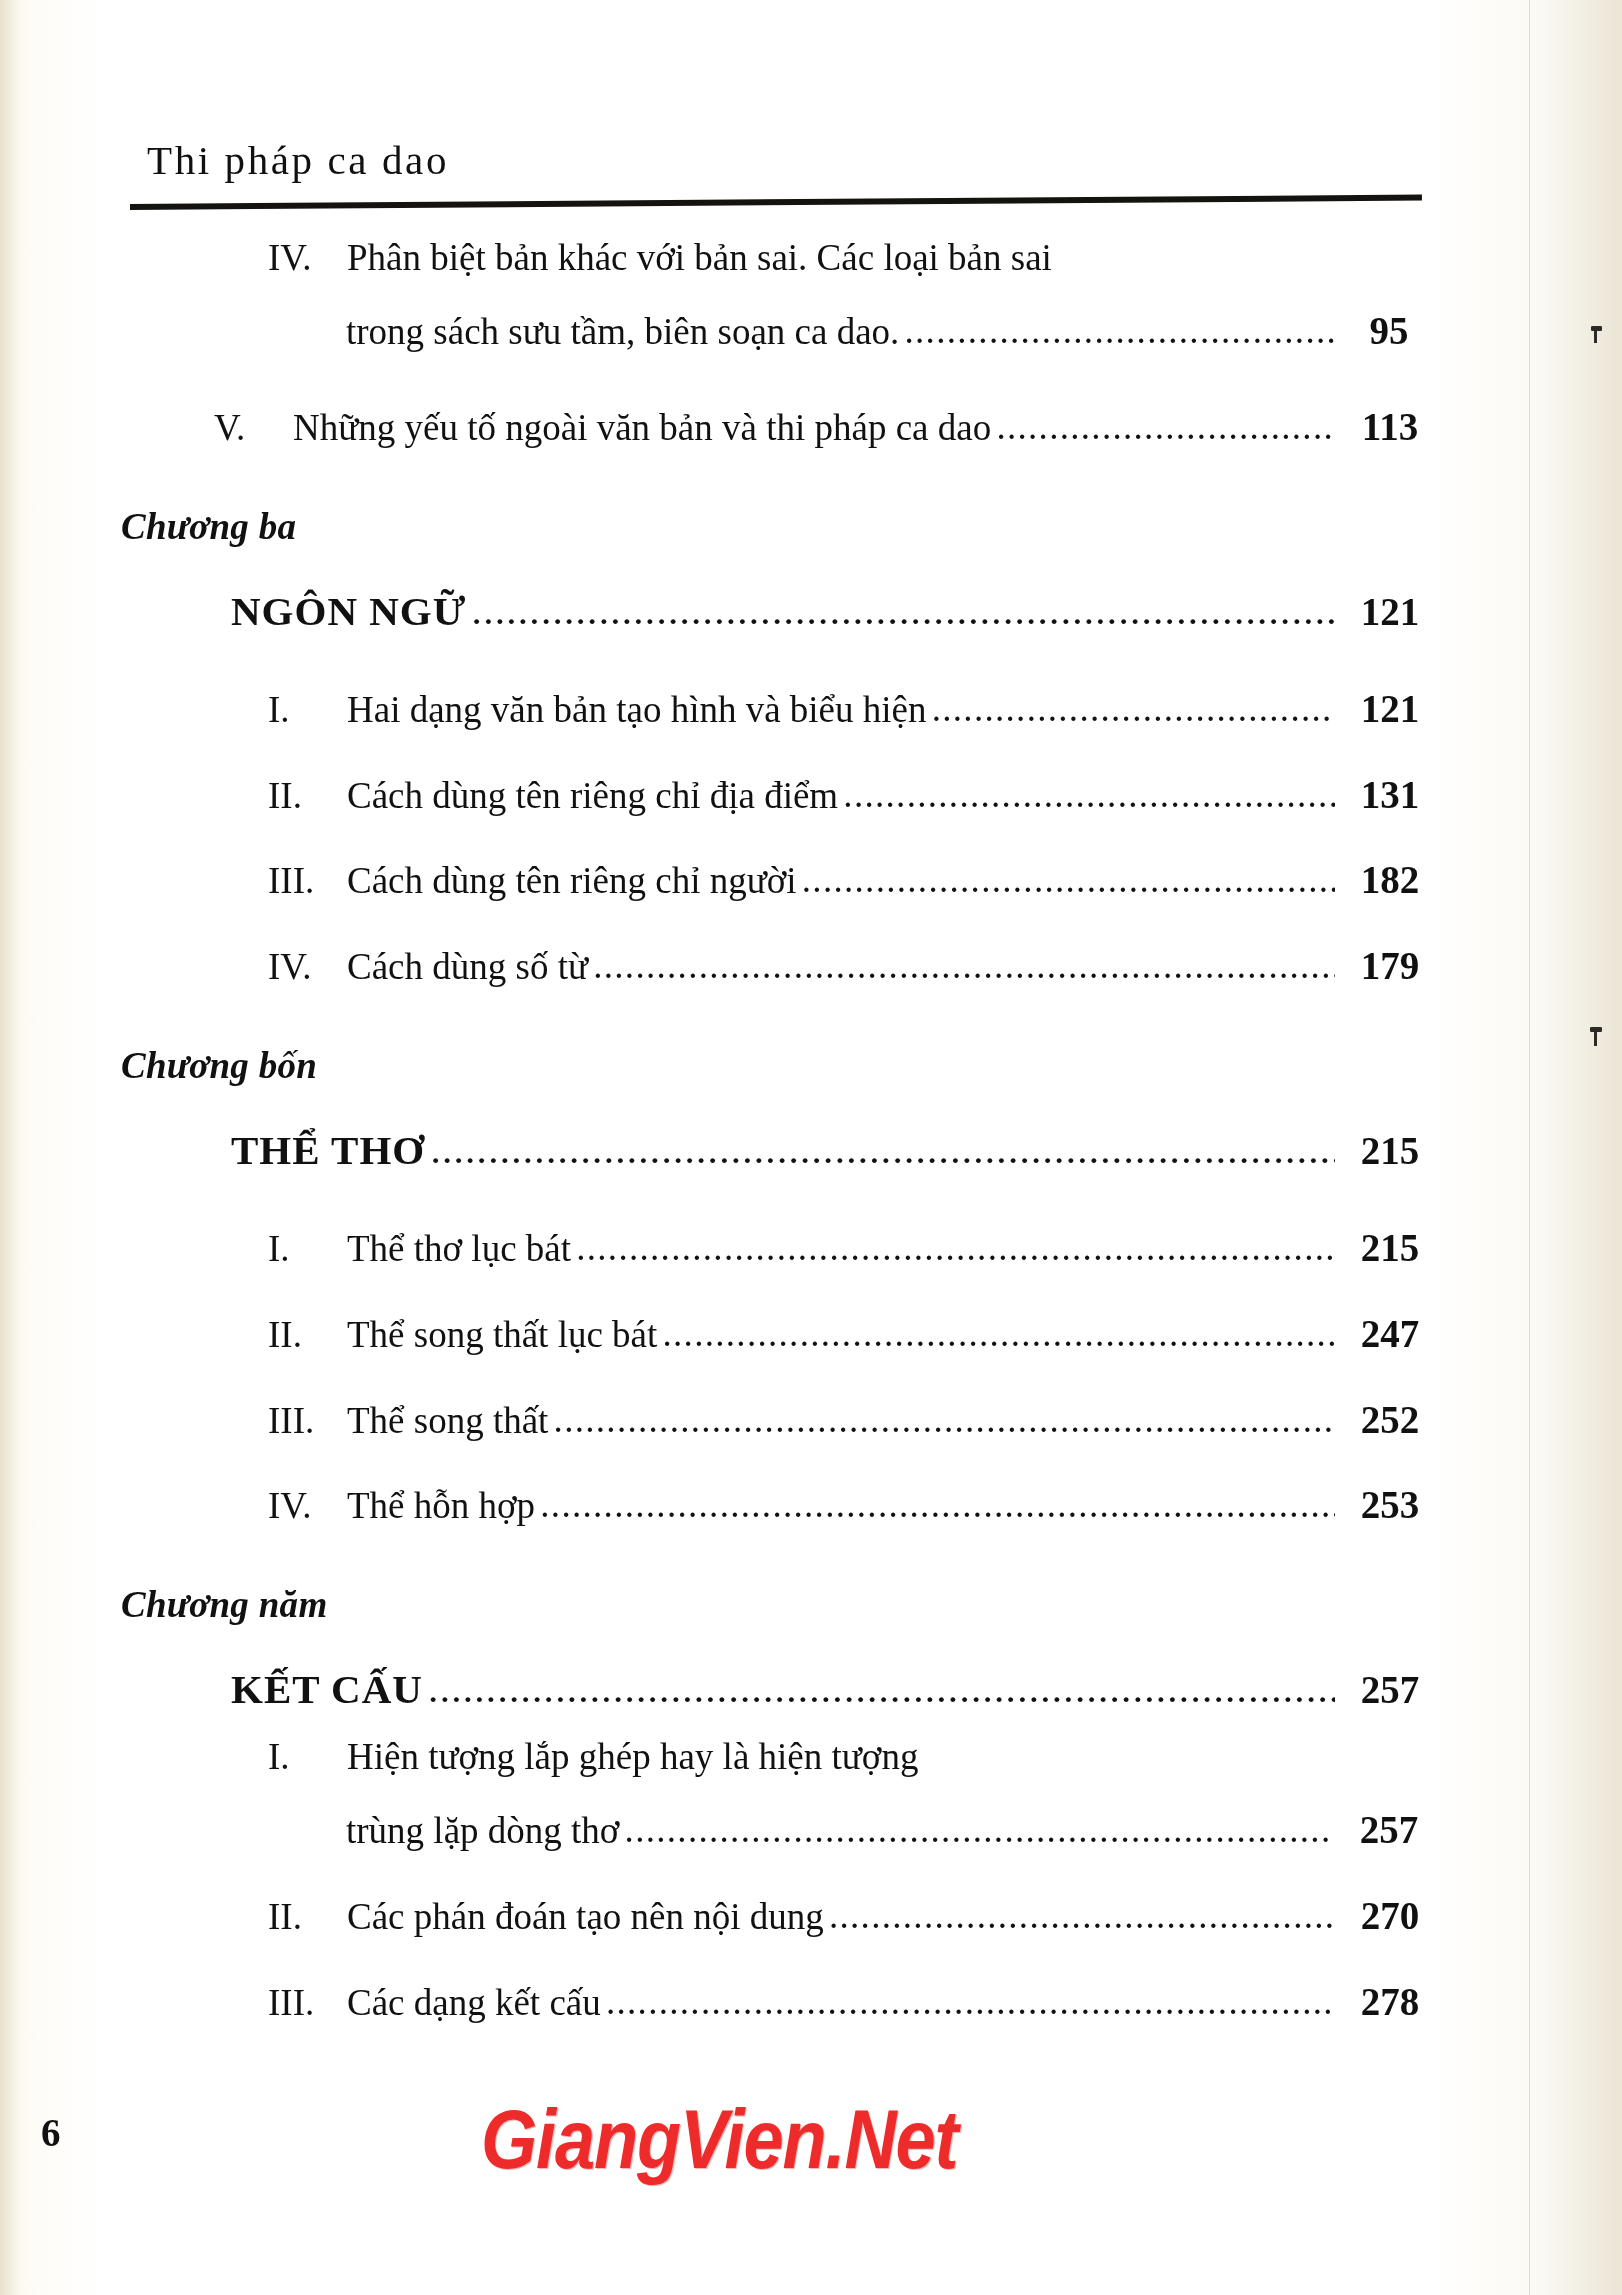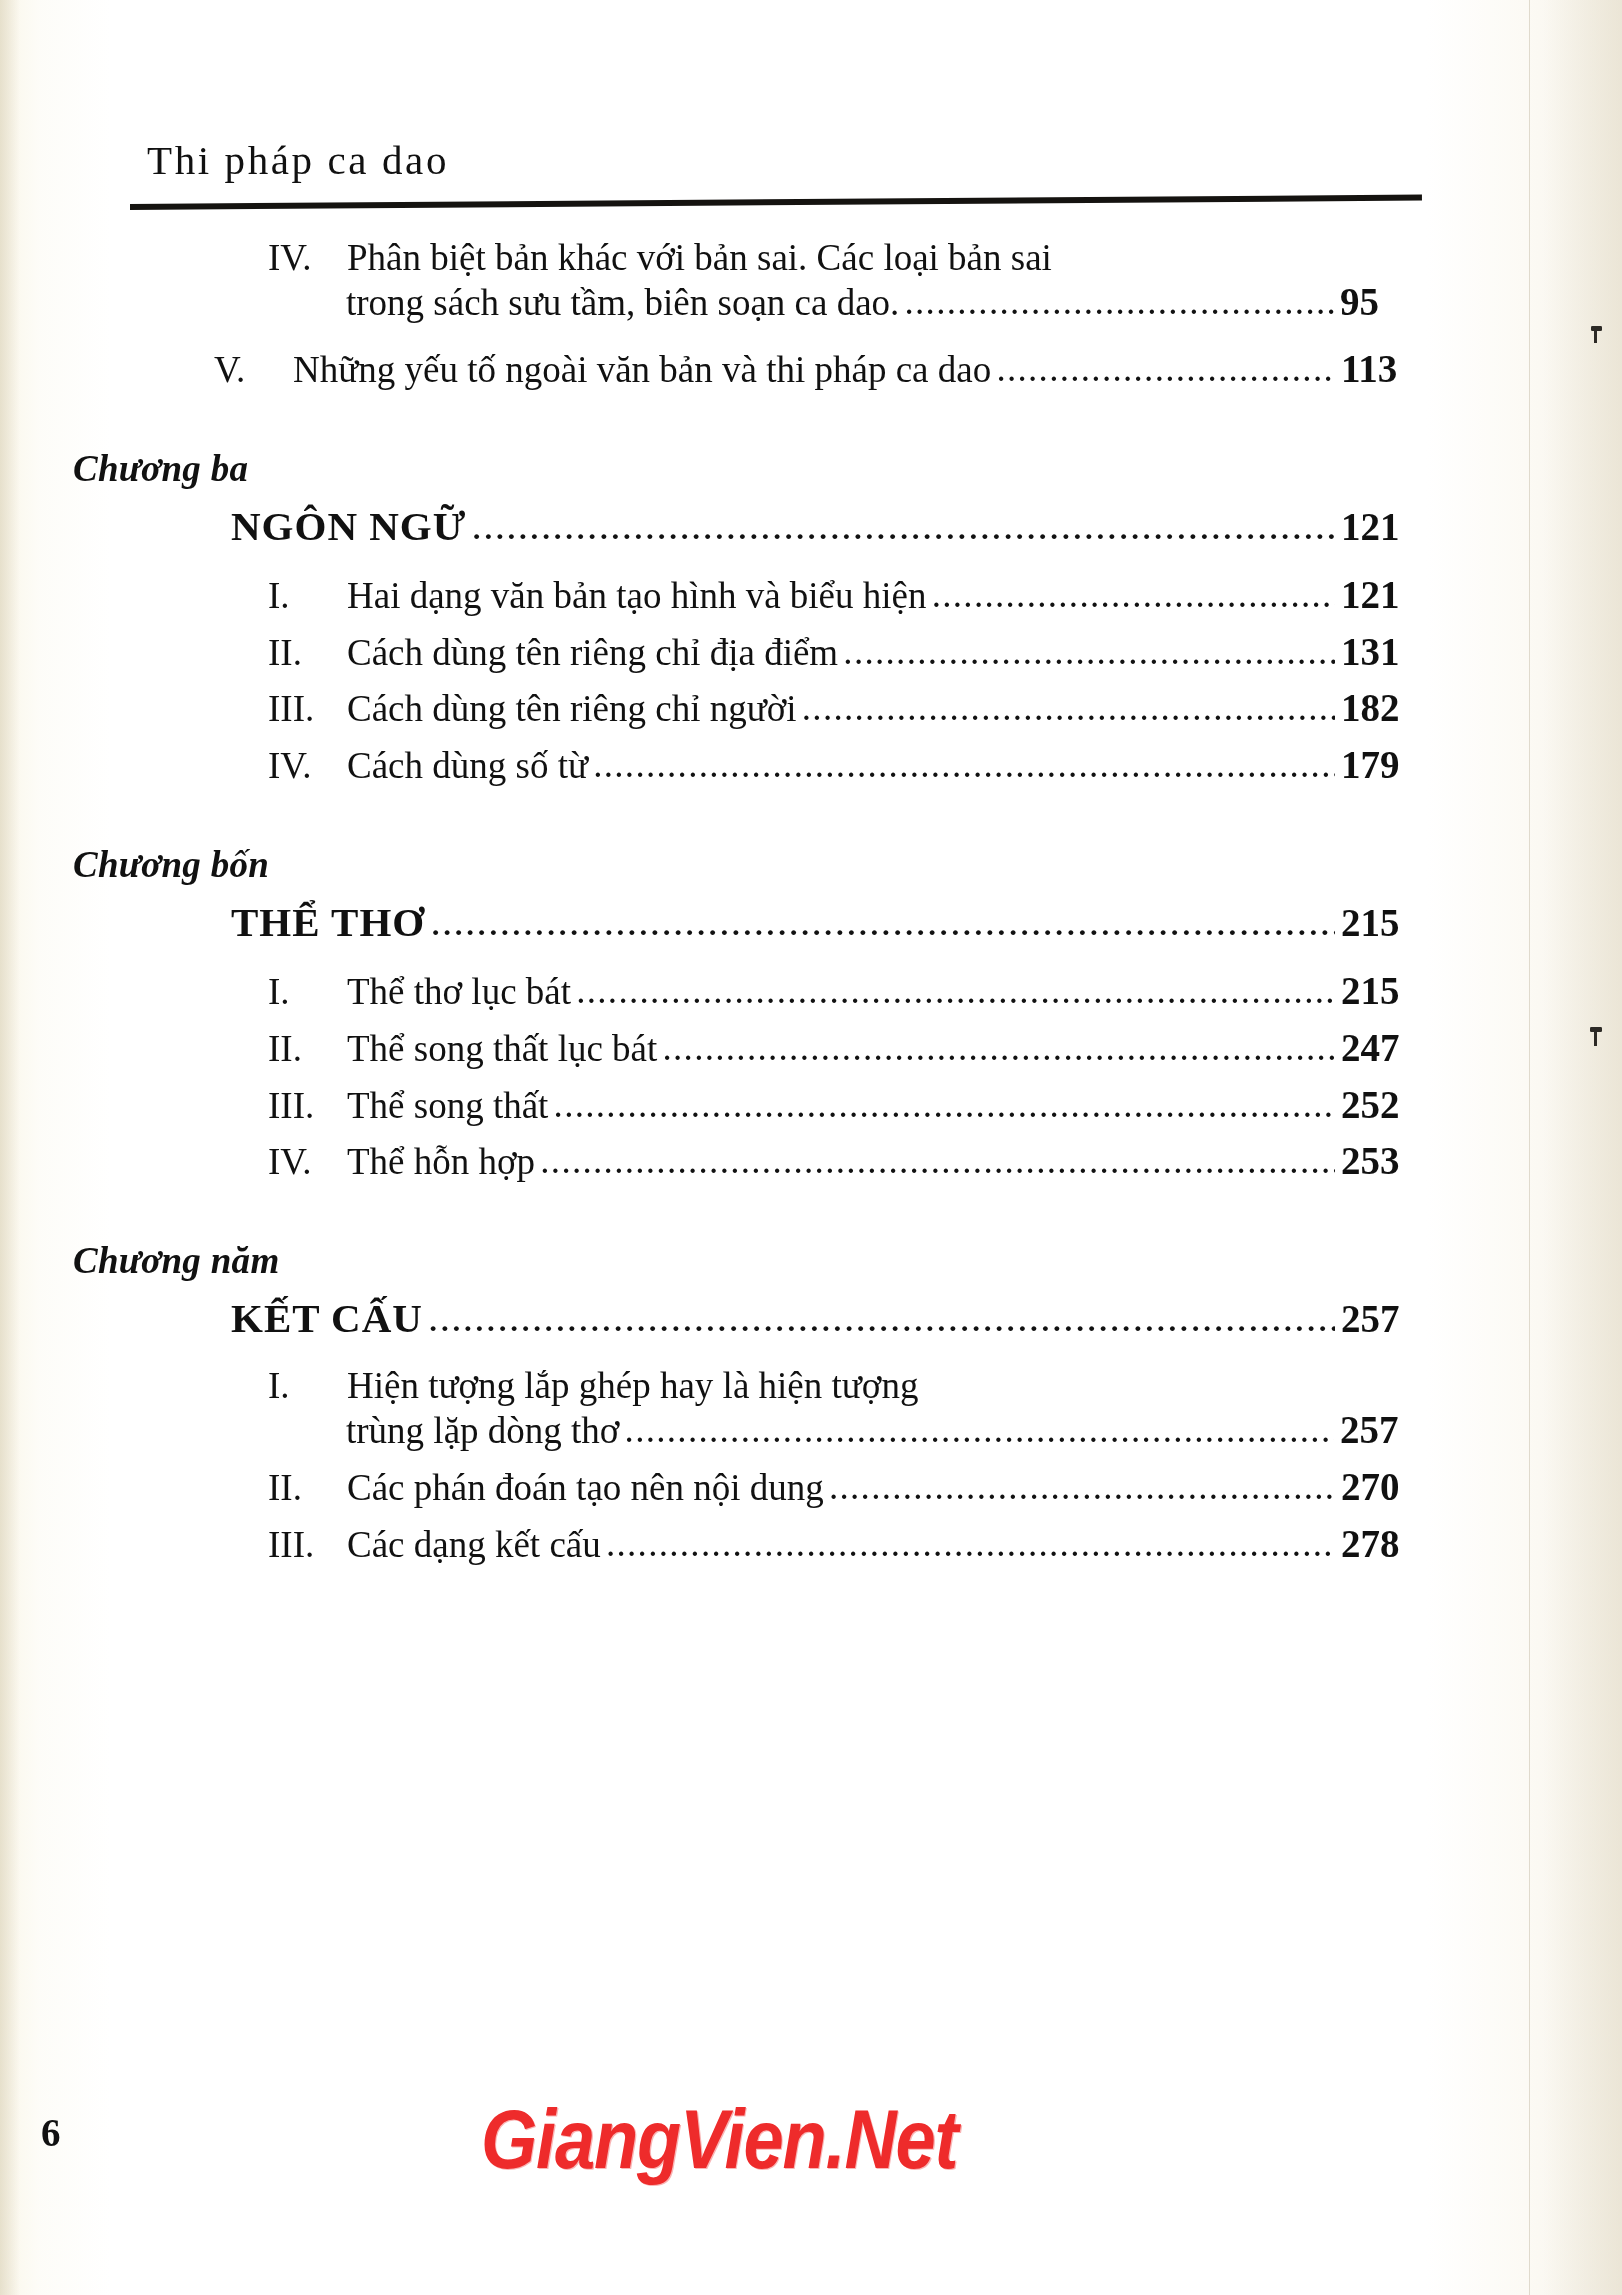--- a/index.html
+++ b/index.html
@@ -93,21 +93,21 @@
     top: 236px;
     width: 1467px;
   }
 
   .chapter-label {
     font-family: "Liberation Serif", "DejaVu Serif", serif;
     font-weight: 700;
     font-style: italic;
     font-size: 37px;
     letter-spacing: 0.3px;
-    margin-left: 57px;
+    margin-left: 105px;
   }
 
   .chapter-title-row,
   .entry-row {
     display: flex;
     align-items: baseline;
     width: 1302px;
     margin-left: 121px;
   }
 
@@ -141,24 +141,25 @@
     margin: 0 6.5px 0 5.2px;
     font-size: 37px;
     letter-spacing: 1.3px;
     transform: translateY(-1.3px);
   }
   .chapter-title-row .leaders { font-size: 41px; }
 
   .pageno {
     flex: 0 0 auto;
     min-width: 98px;
-    text-align: left;
+    text-align: center;
     font-weight: 700;
     font-size: 39px;
     white-space: nowrap;
+    margin-top: 29px;
   }
 
   
   .lvl-entry { padding-left: 131px; width: 1171px; }
   .lvl-entry-wide { padding-left: 77px; width: 1225px; }
 
   
   .entry-multiline { margin-left: 121px; width: 1302px; }
   .entry-multiline .first-line {
     display: flex;

